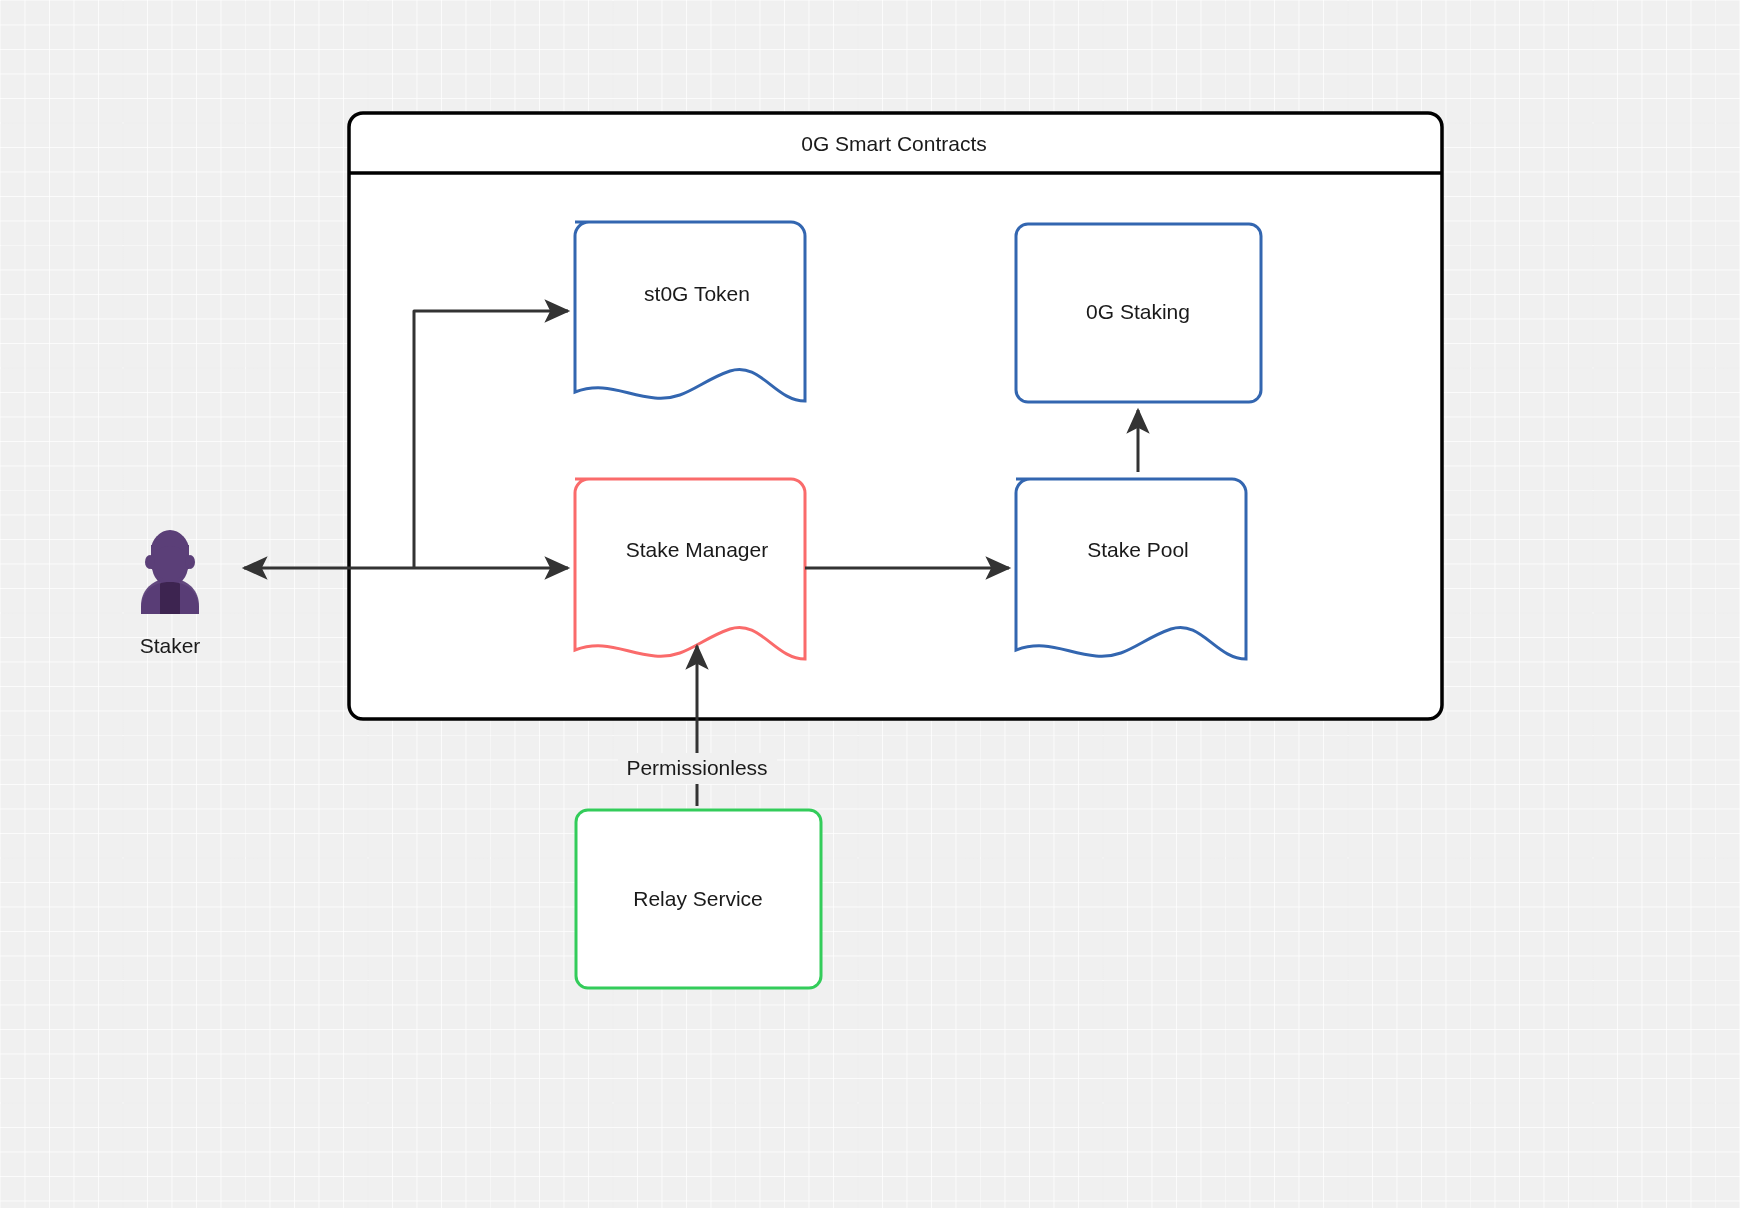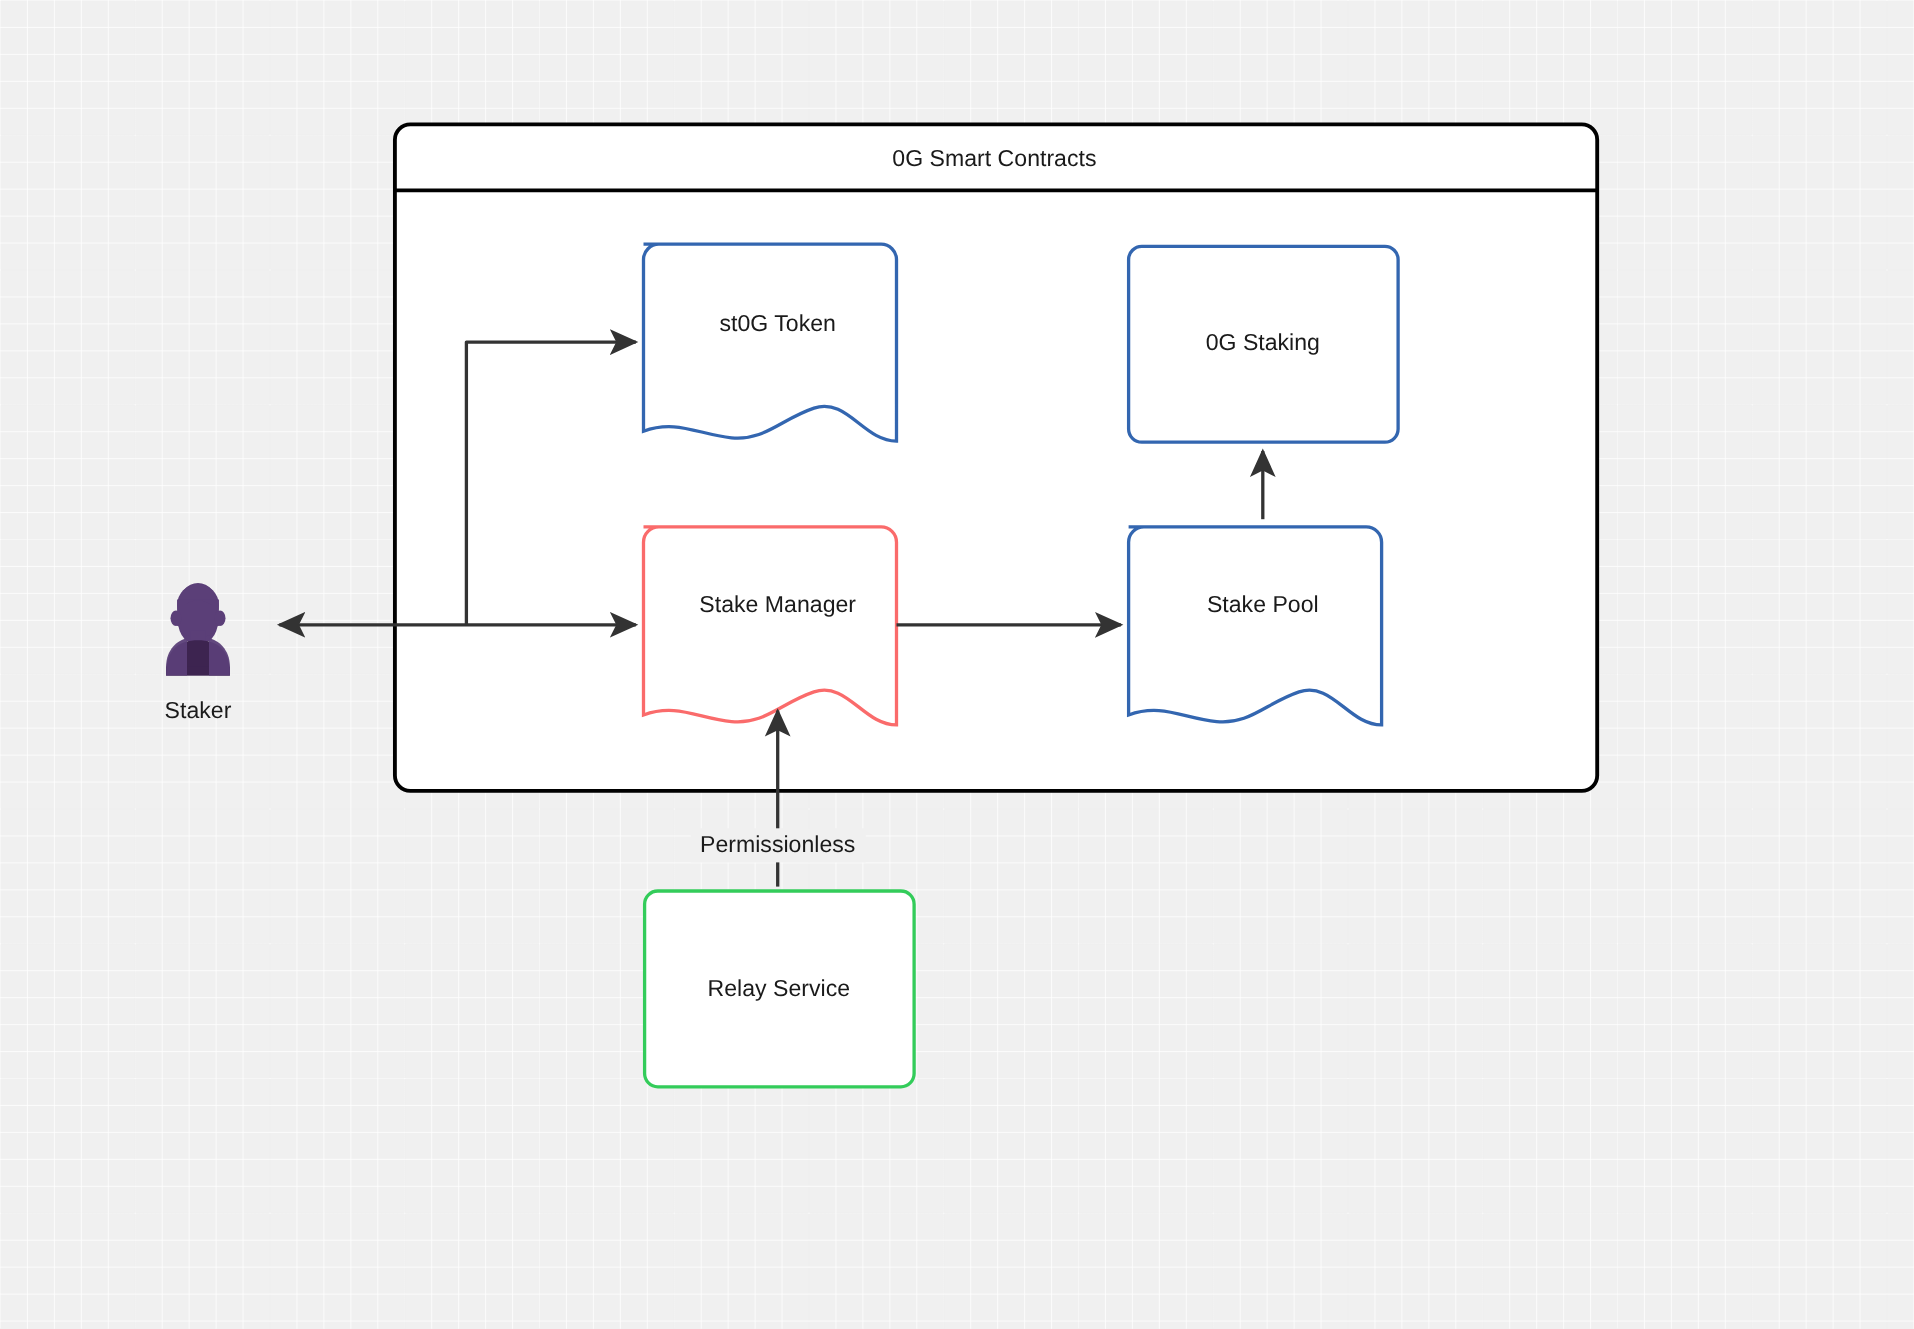--- a/index.html
+++ b/index.html
@@ -19,21 +19,20 @@
       linear-gradient(to bottom, rgba(216,216,216,0.85) 1px, transparent 1px);
     background-size: 24.5px 24.5px, 24.5px 24.5px, 122.5px 122.5px, 122.5px 122.5px;
     background-position: 0 0, 0 0, 0 0, 0 0;
     position: relative;
   }
   #canvas {
     position: absolute;
     left: 0; top: 0;
     width: 1400px;
     height: 1208px;
-    margin-left: 10px;
   }
   svg#diagram {
     position: absolute;
     left: 0; top: 0;
     width: 1740px;
     height: 1208px;
   }
   .node-label {
     font-family: "Liberation Sans", sans-serif;
     font-size: 21px;

